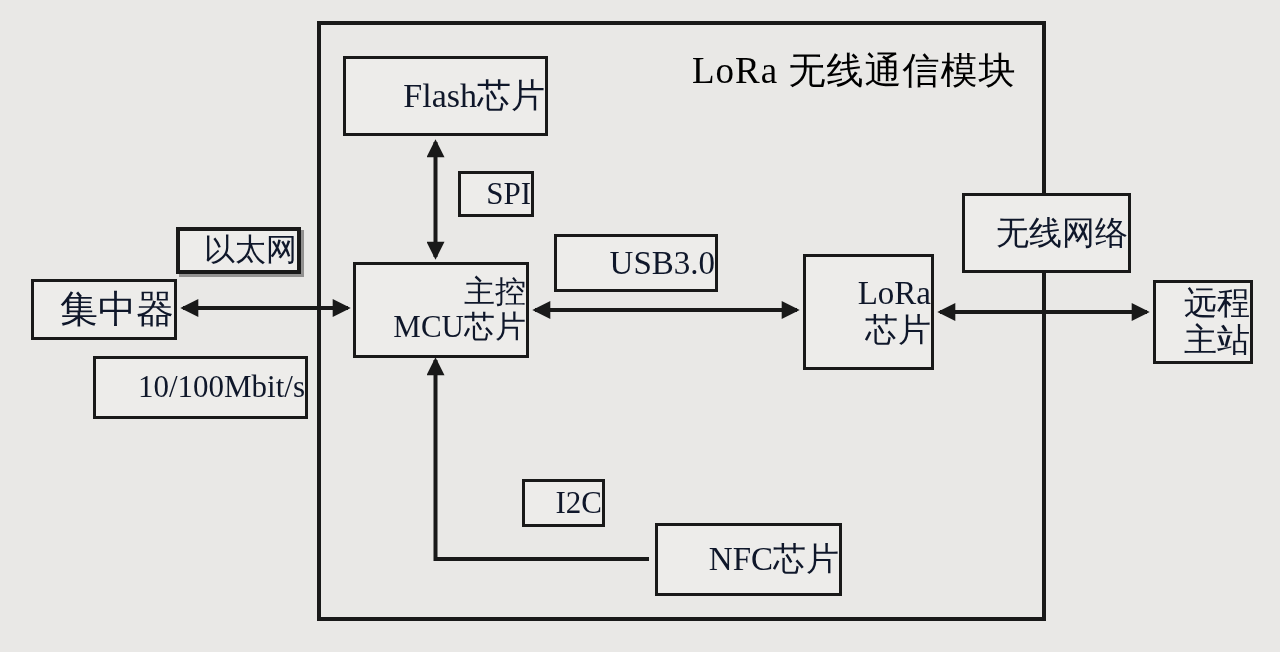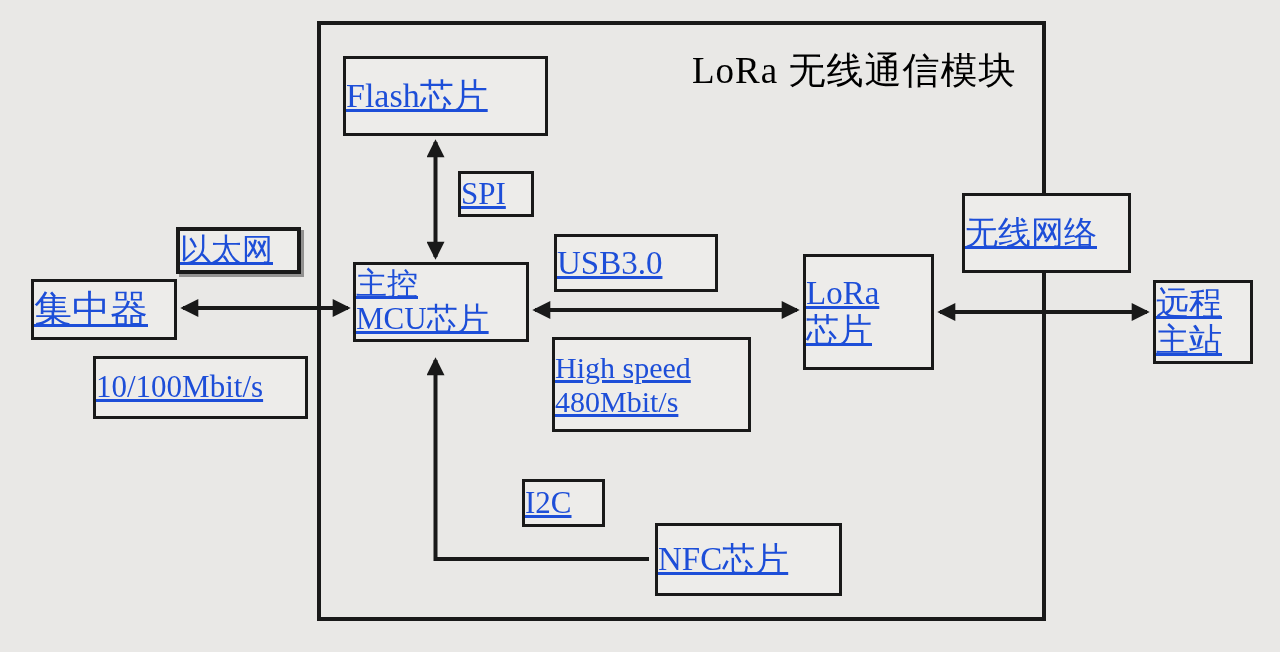--- a/index.html
+++ b/index.html
@@ -38,32 +38,31 @@
     width: 1280px; height: 652px;
     z-index: 2;
   }
   .box {
     position: absolute;
     box-sizing: border-box;
     border: 3px solid #191919;
     background: #edecea;
     display: flex;
     flex-direction: column;
-    align-items: flex-start;
+    align-items: flex-end;
     justify-content: center;
     text-align: center;
-    color: #1d4ed8;
+    color: #0f172a;
     line-height: 1.12;
     z-index: 3;
     white-space: nowrap;
-    text-decoration: underline;
   }
   #flash        { left: 343px;  top: 56px;  width: 205px; height: 80px;  font-size: 34px; }
   #spi          { left: 458px;  top: 171px; width: 76px;  height: 46px;  font-size: 31px; }
-  #mcu          { left: 353px;  top: 262px; width: 176px; height: 80px;  font-size: 31px; }
+  #mcu          { left: 353px;  top: 262px; width: 176px; height: 96px;  font-size: 31px; }
   #usb          { left: 554px;  top: 234px; width: 164px; height: 58px;  font-size: 33px; }
   #hispeed      { left: 552px;  top: 337px; width: 199px; height: 95px;  font-size: 30px; }
   #lora         { left: 803px;  top: 254px; width: 131px; height: 116px; font-size: 33px; }
   #wireless     { left: 962px;  top: 193px; width: 169px; height: 80px;  font-size: 33px; }
   #remote       { left: 1153px; top: 280px; width: 100px; height: 84px; font-size: 33px; }
   #concentrator { left: 31px;   top: 279px; width: 146px; height: 61px;  font-size: 38px; }
   #ethernet     { left: 176px;  top: 227px; width: 125px; height: 47px;  font-size: 31px;
                   border-width: 4px; box-shadow: 3px 3px 0 rgba(40,40,40,0.45); }
   #rate         { left: 93px;   top: 344px; width: 215px; height: 63px;  font-size: 31px; margin-top: 12px; }
   #i2c          { left: 522px;  top: 479px; width: 83px;  height: 48px;  font-size: 31px; }
@@ -101,24 +100,20 @@
 
   <div class="box" id="mcu">
     <span>主控</span>
     <span>MCU芯片</span>
   </div>
 
   <div class="box" id="usb">
     <span>USB3.0</span>
   </div>
 
-  <div class="box" id="hispeed">
-    <span>High speed</span>
-    <span>480Mbit/s</span>
-  </div>
 
   <div class="box" id="lora">
     <span>LoRa</span>
     <span>芯片</span>
   </div>
 
   <div class="box" id="wireless">
     <span>无线网络</span>
   </div>
 

